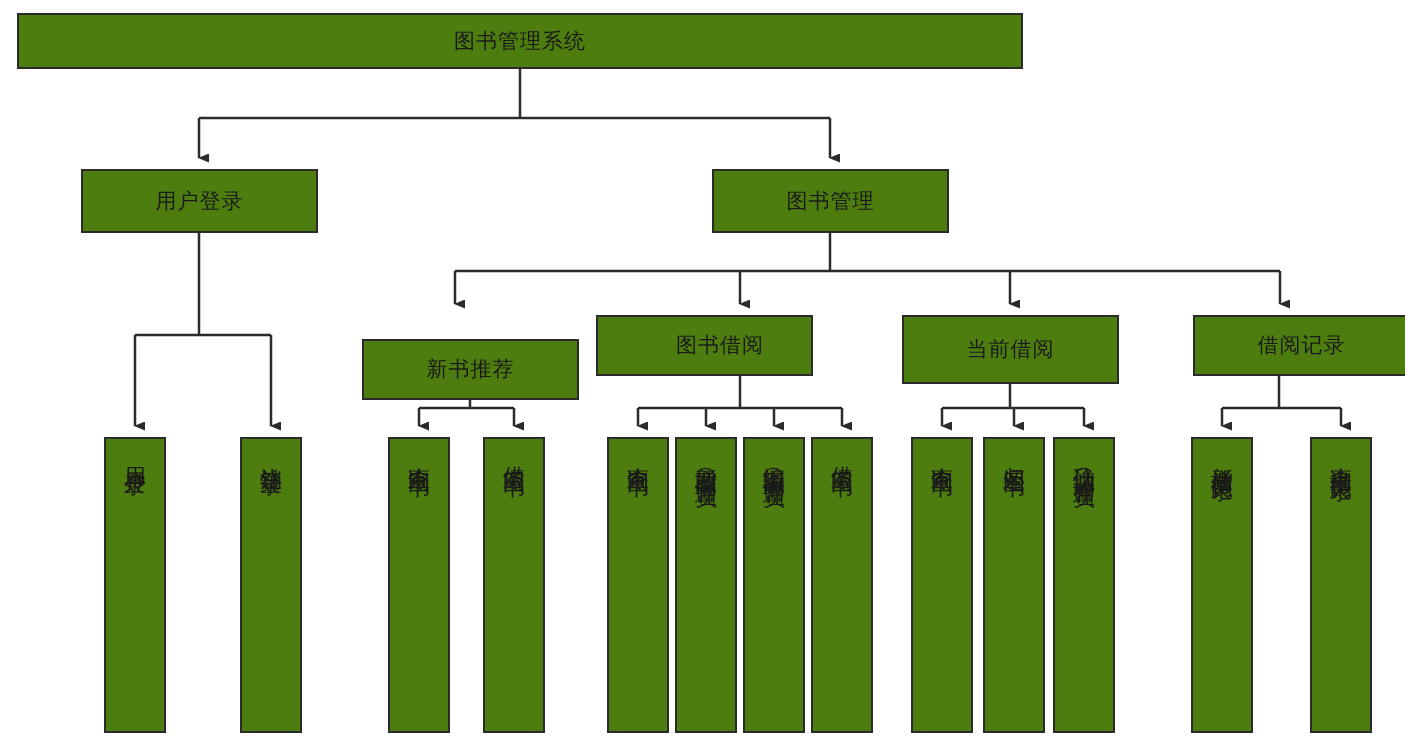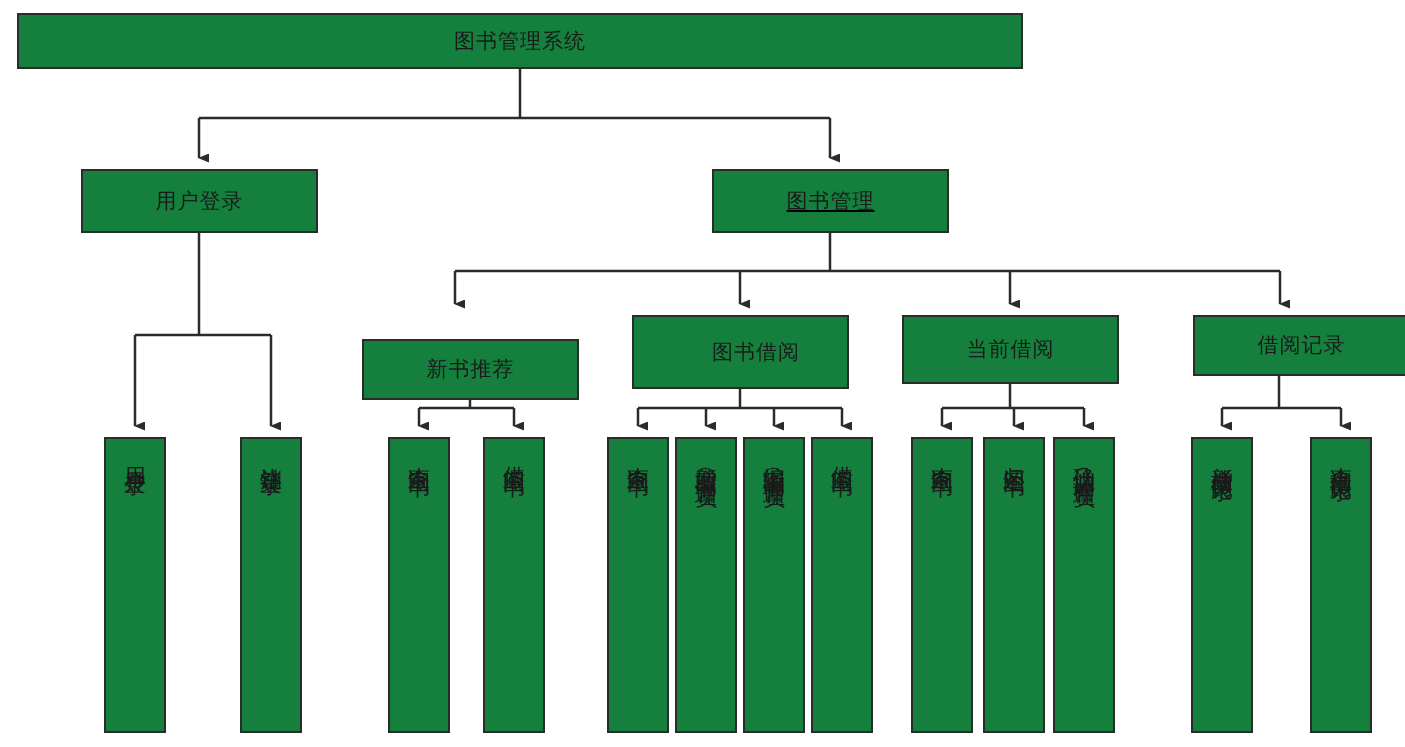--- a/index.html
+++ b/index.html
@@ -18,21 +18,21 @@
   #connectors {
     position: absolute;
     left: 0;
     top: 0;
     width: 1405px;
     height: 747px;
   }
   .node {
     position: absolute;
     box-sizing: border-box;
-    background: #15803d;
+    background: #4d7c0f;
     border: 2px solid #2b2b2b;
     display: flex;
     align-items: center;
     justify-content: center;
     z-index: 5;
   }
   .node-label {
     color: #1a1a1a;
     font-size: 21px;
     line-height: 1.15;
@@ -113,27 +113,27 @@
       </g>
   </svg>
 
   <div id="nodes-layer">
       <div class="node" style="left: 17px; top: 13px; width: 1006px; height: 56px;">
         <span class="node-label">图书管理系统</span>
       </div>
       <div class="node" style="left: 81px; top: 169px; width: 237px; height: 64px;">
         <span class="node-label">用户登录</span>
       </div>
-      <div class="node" style="left: 712px; top: 169px; width: 237px; height: 64px; text-decoration: underline;">
+      <div class="node" style="left: 712px; top: 169px; width: 237px; height: 64px;">
         <span class="node-label">图书管理</span>
       </div>
       <div class="node" style="left: 362px; top: 315px; width: 217px; height: 61px; margin-top: 24px;">
         <span class="node-label">新书推荐</span>
       </div>
-      <div class="node" style="left: 632px; top: 315px; width: 217px; height: 74px; padding-left: 31px;">
+      <div class="node" style="left: 596px; top: 315px; width: 217px; height: 61px; padding-left: 31px;">
         <span class="node-label">图书借阅</span>
       </div>
       <div class="node" style="left: 902px; top: 315px; width: 217px; height: 69px;">
         <span class="node-label">当前借阅</span>
       </div>
       <div class="node" style="left: 1193px; top: 315px; width: 217px; height: 61px;">
         <span class="node-label">借阅记录</span>
       </div>
       <div class="node leaf" style="left: 104px; top: 437px; width: 62px; height: 296px;">
         <span class="node-label">用户登录</span>

